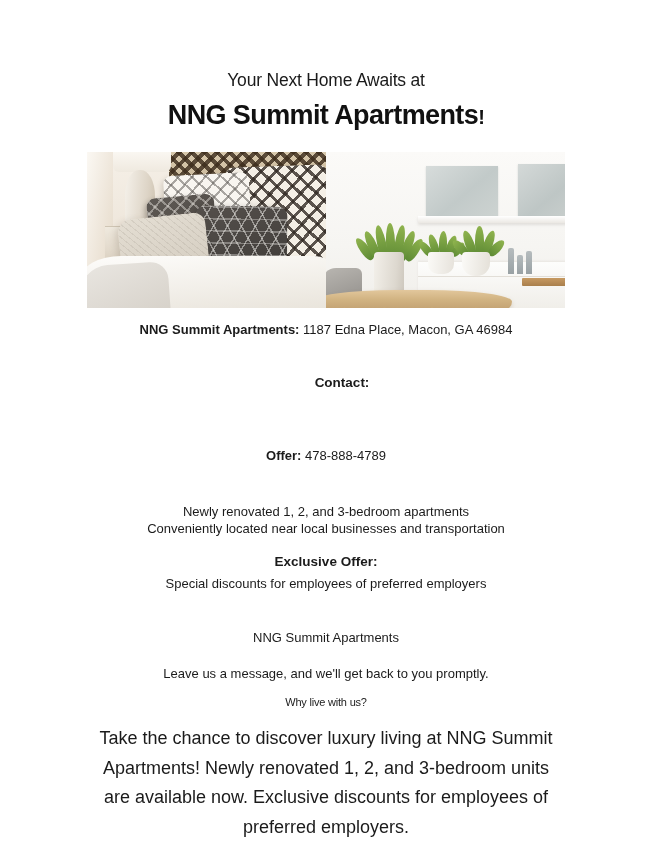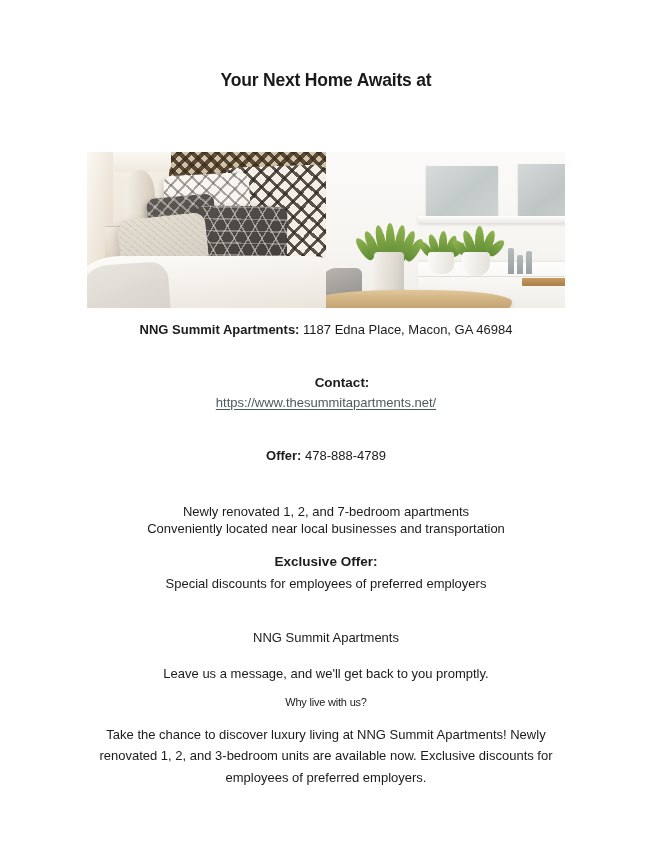--- a/index.html
+++ b/index.html
@@ -25,21 +25,21 @@
   
   .title-block {
     position: absolute;
     left: 0;
     top: 70px;
     width: 652px;
     text-align: center;
   }
   .title-small {
     font-size: 17.5px;
-    font-weight: 700;
+    font-weight: 400;
     letter-spacing: -0.2px;
     color: #1a1a1a;
     line-height: 1.25;
   }
   .title-big {
     font-size: 27px;
     font-weight: 700;
     letter-spacing: -0.6px;
     color: #111111;
     line-height: 1.3;
@@ -288,32 +288,33 @@
   .visit-h  { top: 612px; font-size: 13.5px; font-weight: 700; }
   .visit-1  { top: 630px; font-size: 13px; }
   .msg      { top: 666px; font-size: 13px; }
   .why-h    { top: 696px; font-size: 11px; font-weight: 400; letter-spacing: -0.2px; }
   .para {
     position: absolute;
     left: 98px;
     top: 724px;
     width: 456px;
     text-align: center;
-    font-size: 13px;
+    font-size: 18px;
     line-height: 1.65;
     color: #1b1b1b;
   }
 </style>
 </head>
 <body>
 
 <div class="page">
 
   <div class="title-block">
     <div class="title-small">Your Next Home Awaits at</div>
+    <div class="title-big"><span>NNG Summit Apartments</span><span class="title-bang">!</span></div>
   </div>
 
   <div class="photo-strip">
 
     <div class="photo photo-left">
       <div class="pl-wall"></div>
       <div class="pl-curtain"></div>
       <div class="pl-headboard"></div>
       <div class="pl-lamp-shade"></div>
       <div class="pl-lamp-body"></div>
@@ -380,25 +381,24 @@
       <div class="pr-tableleg" style="left:58px; top:154px; transform:rotate(-6deg);"></div>
       <div class="pr-tableleg" style="left:104px; top:154px; transform:rotate(8deg);"></div>
       <div class="pr-tableleg" style="left:150px; top:154px; transform:rotate(-10deg);"></div>
     </div>
 
   </div>
 
   <div class="line addr"><b>NNG Summit Apartments:</b><span> 1187 Edna Place, Macon, GA 46984</span></div>
 
   <div class="line contact-h">Contact:</div>
-  <div class="line contact-u"><a href="#" title="https://www.thesummitapartments.net/">https://www.thesummitapartments.net/</a></div>
 
   <div class="line phone"><b>Offer:</b><span> 478-888-4789</span></div>
 
-  <div class="line feat-1">Newly renovated 1, 2, and 7-bedroom apartments</div>
+  <div class="line feat-1">Newly renovated 1, 2, and 3-bedroom apartments</div>
   <div class="line feat-2">Conveniently located near local businesses and transportation</div>
 
   <div class="line offer-h">Exclusive Offer:</div>
   <div class="line offer-1">Special discounts for employees of preferred employers</div>
 
   <div class="line visit-1">NNG Summit Apartments</div>
 
   <div class="line msg">Leave us a message, and we'll get back to you promptly.</div>
 
   <div class="line why-h">Why live with us?</div>

